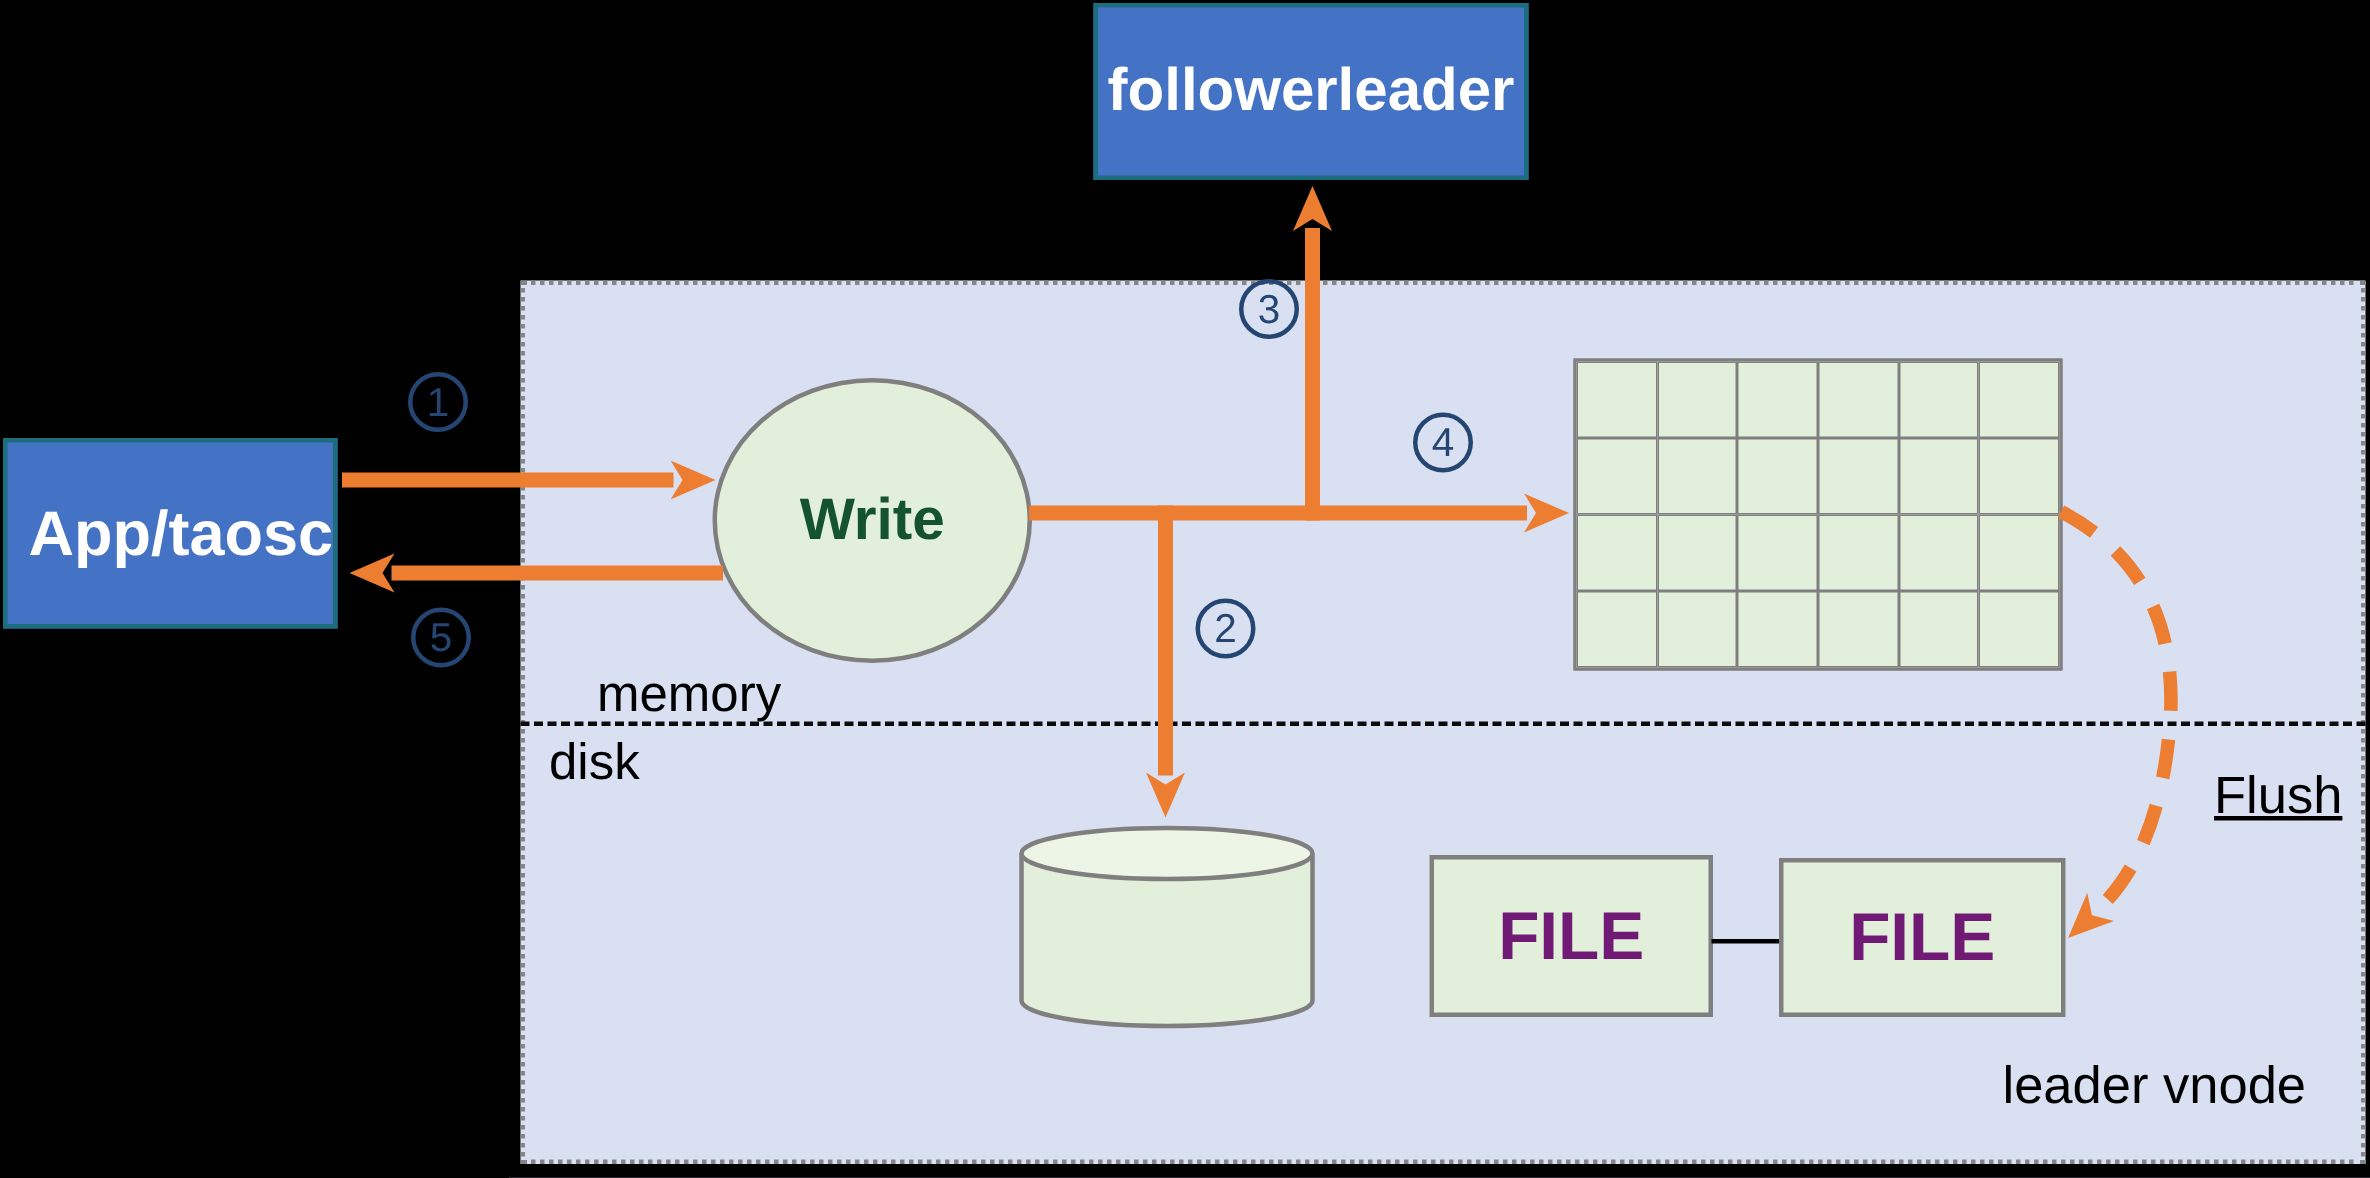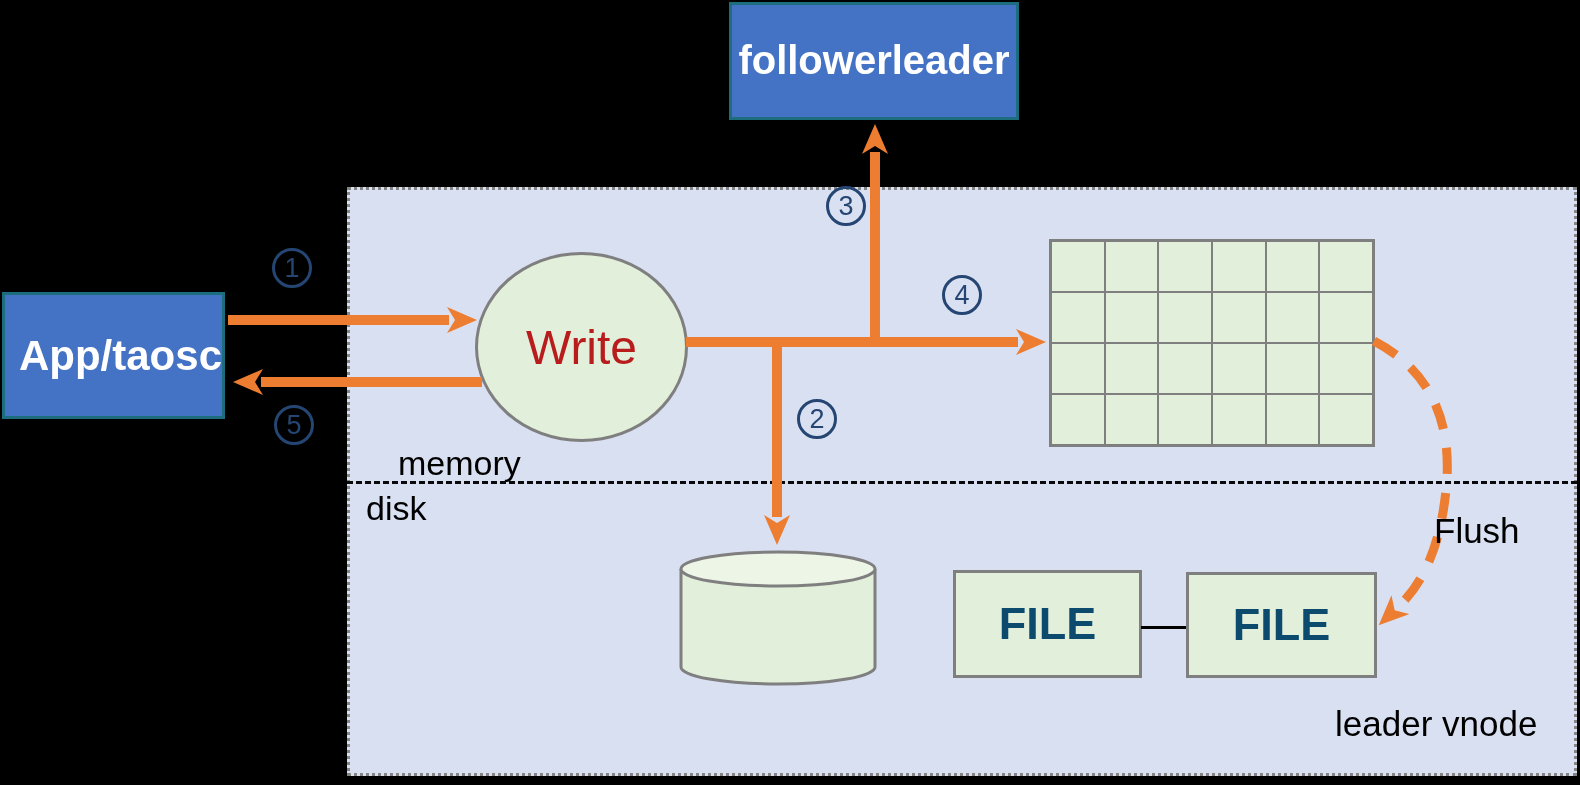--- a/index.html
+++ b/index.html
@@ -18,50 +18,50 @@
     color:#fff;font-weight:bold;display:flex;align-items:center;justify-content:center;
     text-align:center;z-index:2;
   }
   .app{left:2px;top:292px;width:223px;height:127px;font-size:42px;justify-content:flex-end;}
   .follower{left:729px;top:2px;width:290px;height:118px;font-size:40px;line-height:1.18;}
   
   .write{
     position:absolute;left:475px;top:252px;width:213px;height:190px;border-radius:50%;
     background:#E2EFDA;border:3px solid #7F7F7F;box-sizing:border-box;
     display:flex;align-items:center;justify-content:center;
-    font-size:48px;font-weight:normal;color:#b91c1c;z-index:2;
+    font-size:39px;font-weight:bold;color:#14532d;z-index:2;
   }
   
   .grid{
     position:absolute;left:1049px;top:239px;width:326px;height:208px;
     display:grid;border:2px solid #7F7F7F;background:#7F7F7F;box-sizing:border-box;z-index:2;
   }
   .grid .cell{border:1.5px solid #7F7F7F;background:#E2EFDA;box-sizing:border-box;}
   
   .wal-cyl{position:absolute;left:678px;top:548px;z-index:2;}
   
   .filebox{
     position:absolute;background:#E2EFDA;border:3px solid #7F7F7F;box-sizing:border-box;
     display:flex;align-items:center;justify-content:center;
-    font-size:45px;font-weight:bold;color:#0c4a6e;z-index:2;
+    font-size:45px;font-weight:bold;color:#701a75;z-index:2;
   }
   .file1{left:953px;top:570px;width:189px;height:108px;}
   .file2{left:1186px;top:572px;width:191px;height:106px;}
   .fileconn{position:absolute;left:1141px;top:626px;width:46px;height:3px;background:#000;z-index:2;}
   
   .divider{
     position:absolute;left:347px;top:481px;width:1230px;height:0;
     border-top:3px dashed #0a0a0a;z-index:2;
   }
   
   .lbl{position:absolute;color:#000;z-index:4;white-space:nowrap;}
   .lbl-memory{left:366px;top:444px;font-size:34px;margin-left:32px;}
   .lbl-disk{left:366px;top:489px;font-size:34px;}
   .lbl-wal{left:700px;top:704px;width:156px;text-align:center;font-size:42px;}
-  .lbl-flush{left:1434px;top:511px;font-size:35px;}
+  .lbl-flush{left:1476px;top:511px;font-size:35px;text-decoration:underline;}
   .lbl-leader{left:1335px;top:704px;font-size:35px;text-align:center;}
   
   .step{
     position:absolute;width:40px;height:40px;border:3.5px solid #254672;border-radius:50%;
     color:#254672;font-size:27px;display:flex;align-items:center;justify-content:center;
     box-sizing:border-box;z-index:4;background:transparent;
   }
   .s1{left:272px;top:248px;}
   .s2{left:797px;top:399px;}
   .s3{left:826px;top:186px;}

